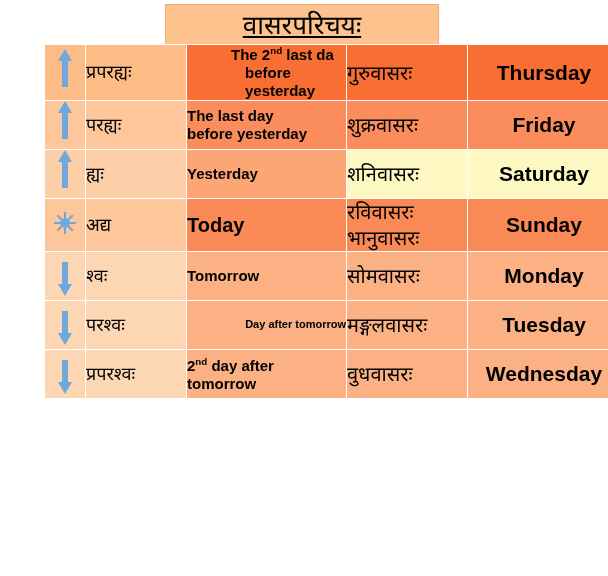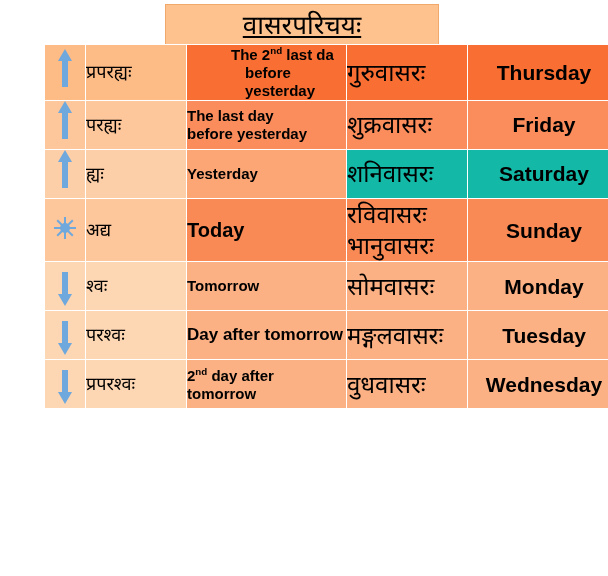--- a/index.html
+++ b/index.html
@@ -43,21 +43,21 @@
   }
   .c-arrow{width:40px;text-align:center;}
   .c-sans{width:100px;padding-left:8px;}
   .c-eng{width:115px;padding-left:8px;}
   .c-day{width:120px;padding-left:8px;}
   .c-weekday{width:152px;padding-left:8px;text-align:center;}
 
   .sans-text{font-size:18px;color:#000;line-height:1.25;}
   .eng-text{font-size:15px;font-weight:bold;color:#000;line-height:1.2;}
   .eng-text .ind{padding-left:14px;display:inline-block;}
-  .day-text{font-size:24px;color:#000;line-height:1.3;}
+  .day-text{font-size:20px;color:#000;line-height:1.3;}
   .weekday-text{font-size:21px;font-weight:bold;color:#000;line-height:1.2;}
 
   
   .r0 td{background:#f96e32;}
   .r1 td{background:#fb8d5c;}
   .r2 td{background:#fca575;}
   .r3 td{background:#fa8a55;}
   .r4 td{background:#fcb184;}
   .r5 td{background:#fcb184;}
   .r6 td{background:#fcb184;}
@@ -73,21 +73,21 @@
   .r0 .c-eng{background:#f96e32;padding-left:44px;}
   .r1 .c-eng{background:#fb8d5c;margin-left:28px;}
   .r2 .c-eng{background:#fca575;margin-left:48px;}
   .r3 .c-eng{background:#fa8a55;}
   .r4 .c-eng{background:#fcb184;}
   .r5 .c-eng{background:#fcb184;}
   .r6 .c-eng{background:#fcb184;}
 
   .r0 .c-day,.r0 .c-weekday{background:#f96e32;}
   .r1 .c-day,.r1 .c-weekday{background:#fb8d5c;}
-  .r2 .c-day,.r2 .c-weekday{background:#14b8a6;}
+  .r2 .c-day,.r2 .c-weekday{background:#fef9c3;}
   .r3 .c-day,.r3 .c-weekday{background:#fa8a55;}
   .r4 .c-day,.r4 .c-weekday{background:#fcb184;}
   .r5 .c-day,.r5 .c-weekday{background:#fcb184;}
   .r6 .c-day,.r6 .c-weekday{background:#fcb184;}
 
   
   .arrow{
     display:inline-block;
     width:14px;height:44px;
     position:relative;
@@ -231,21 +231,21 @@
       </tr>
 
       <tr class="r5">
         <td class="c-arrow">
           <span class="arrow down"><span class="stem"></span><span class="head"></span></span>
         </td>
         <td class="c-sans">
           <div class="sans-text">परश्वः</div>
         </td>
         <td class="c-eng">
-          <div class="eng-text" style="font-size:17px;">Day after tomorrow</div>
+          <div class="eng-text" style="font-size:11px;text-align:right;">Day after tomorrow</div>
         </td>
         <td class="c-day">
           <div class="day-text">मङ्गलवासरः</div>
         </td>
         <td class="c-weekday">
           <div class="weekday-text">Tuesday</div>
         </td>
       </tr>
 
       <tr class="r6">

